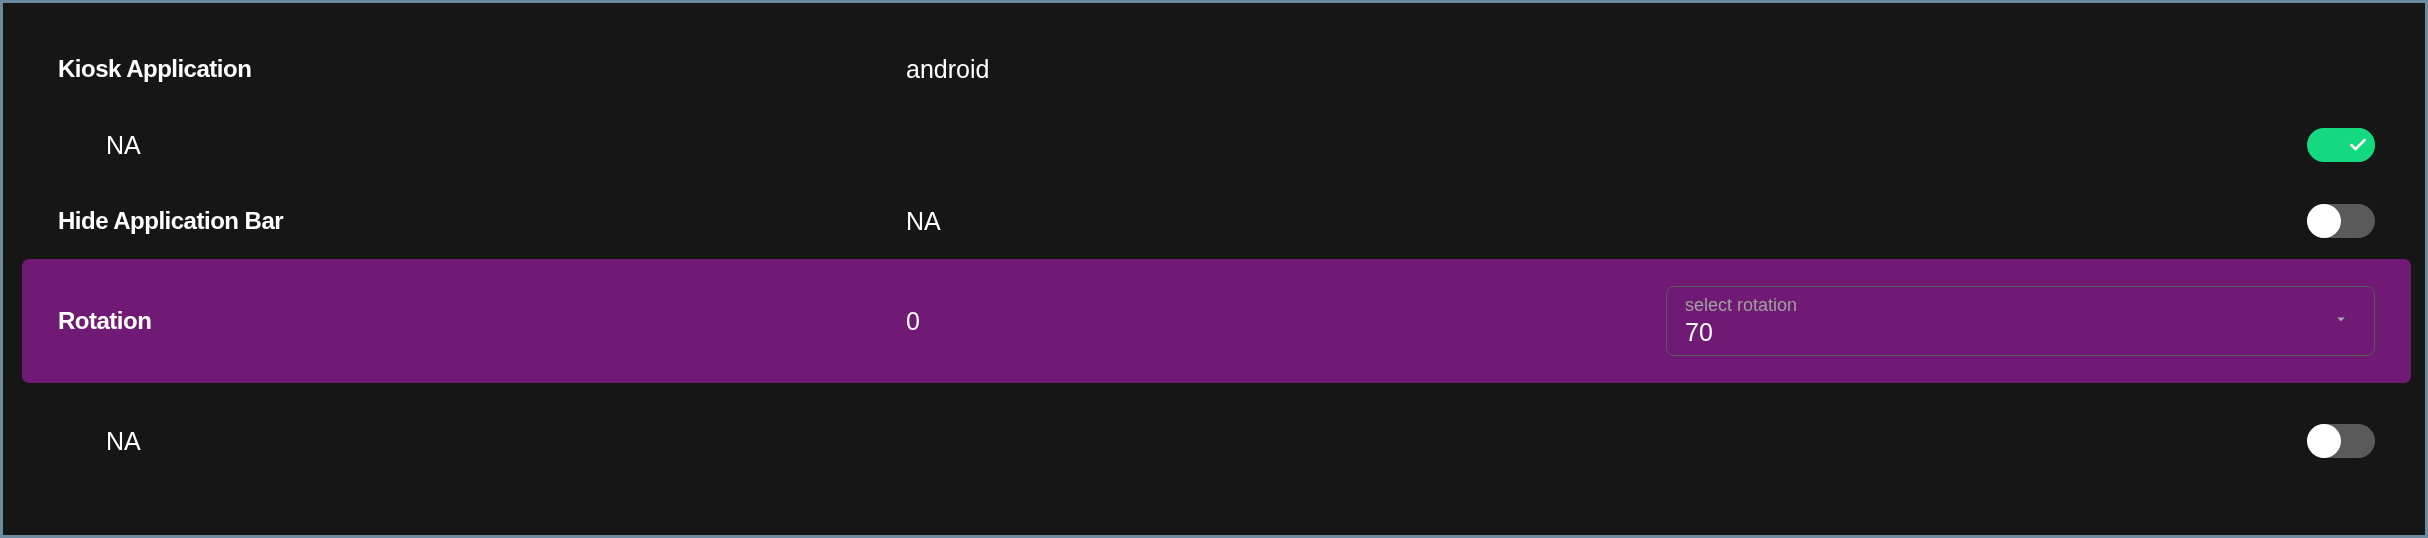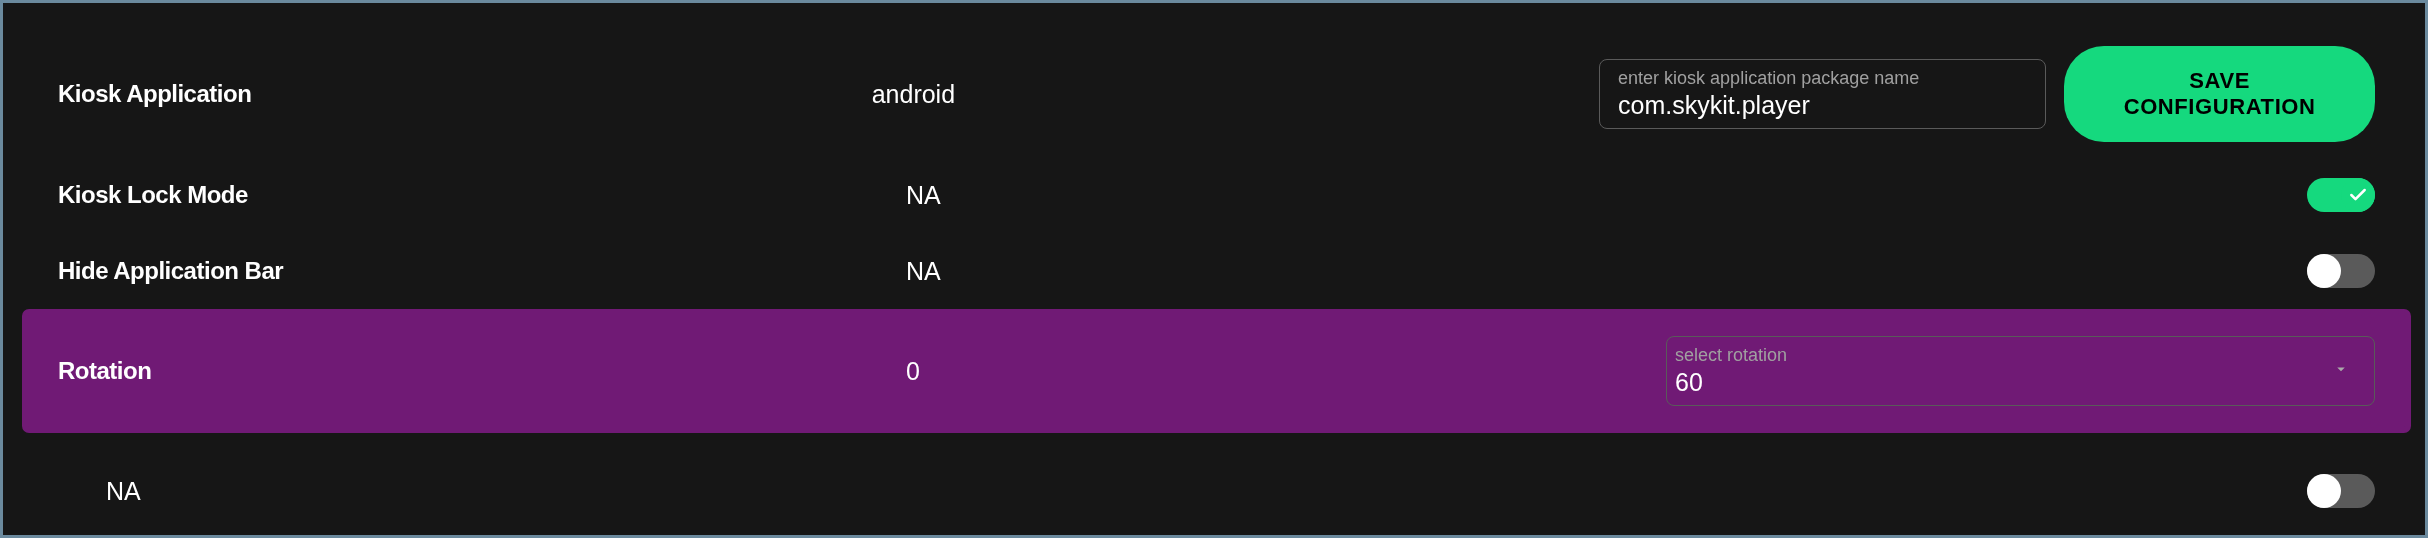--- a/index.html
+++ b/index.html
@@ -113,21 +113,21 @@
       width: 20px;
       height: 20px;
     }
     .toggle-off .toggle-knob {
       left: 0;
       background: #fff;
     }
     .select-box {
       border: 1px solid #5a5a5a;
       border-radius: 8px;
-      padding: 8px 8px;
+      padding: 8px 18px;
       display: flex;
       flex-direction: column;
       width: 100%;
       background: transparent;
       position: relative;
       cursor: pointer;
     }
     .select-box .chev {
       position: absolute;
       right: 24px;
@@ -148,31 +148,23 @@
     }
   </style>
 </head>
 <body>
 
 <div class="panel">
 
   <div class="row">
     <div class="col-label">Kiosk Application</div>
     <div class="col-value">android</div>
-    <div class="col-control">
-      <div class="input-box">
-        <span class="input-floating-label">enter kiosk application package name</span>
-        <input class="input-value" value="com.skykit.player" style="">
-      </div>
-      <button class="save-btn">SAVE CONFIGURATION</button>
-    </div>
-  </div>
-
-  <div class="row">
-    <div class="col-label">Kiosk Lock Mode</div>
+  </div>
+
+  <div class="row">
     <div class="col-value">NA</div>
     <div class="col-control">
       <div class="toggle toggle-on">
         <div class="toggle-knob">
           <svg viewBox="0 0 24 24" fill="none" stroke="#fff" stroke-width="3" stroke-linecap="round" stroke-linejoin="round">
               <polyline points="20 6 9 17 4 12"></polyline>
             </svg>
         </div>
       </div>
     </div>
@@ -187,21 +179,21 @@
       </div>
     </div>
   </div>
 
   <div class="row highlight-row">
     <div class="col-label">Rotation</div>
     <div class="col-value">0</div>
     <div class="col-control">
       <div class="select-box">
         <span class="input-floating-label">select rotation</span>
-        <span class="input-value">60</span>
+        <span class="input-value">70</span>
         <span class="chev">
           <svg width="18" height="18" viewBox="0 0 24 24" fill="#aaa">
               <path d="M7 10l5 5 5-5z"></path>
             </svg>
         </span>
       </div>
     </div>
   </div>
 
   <div class="spacer"></div>

